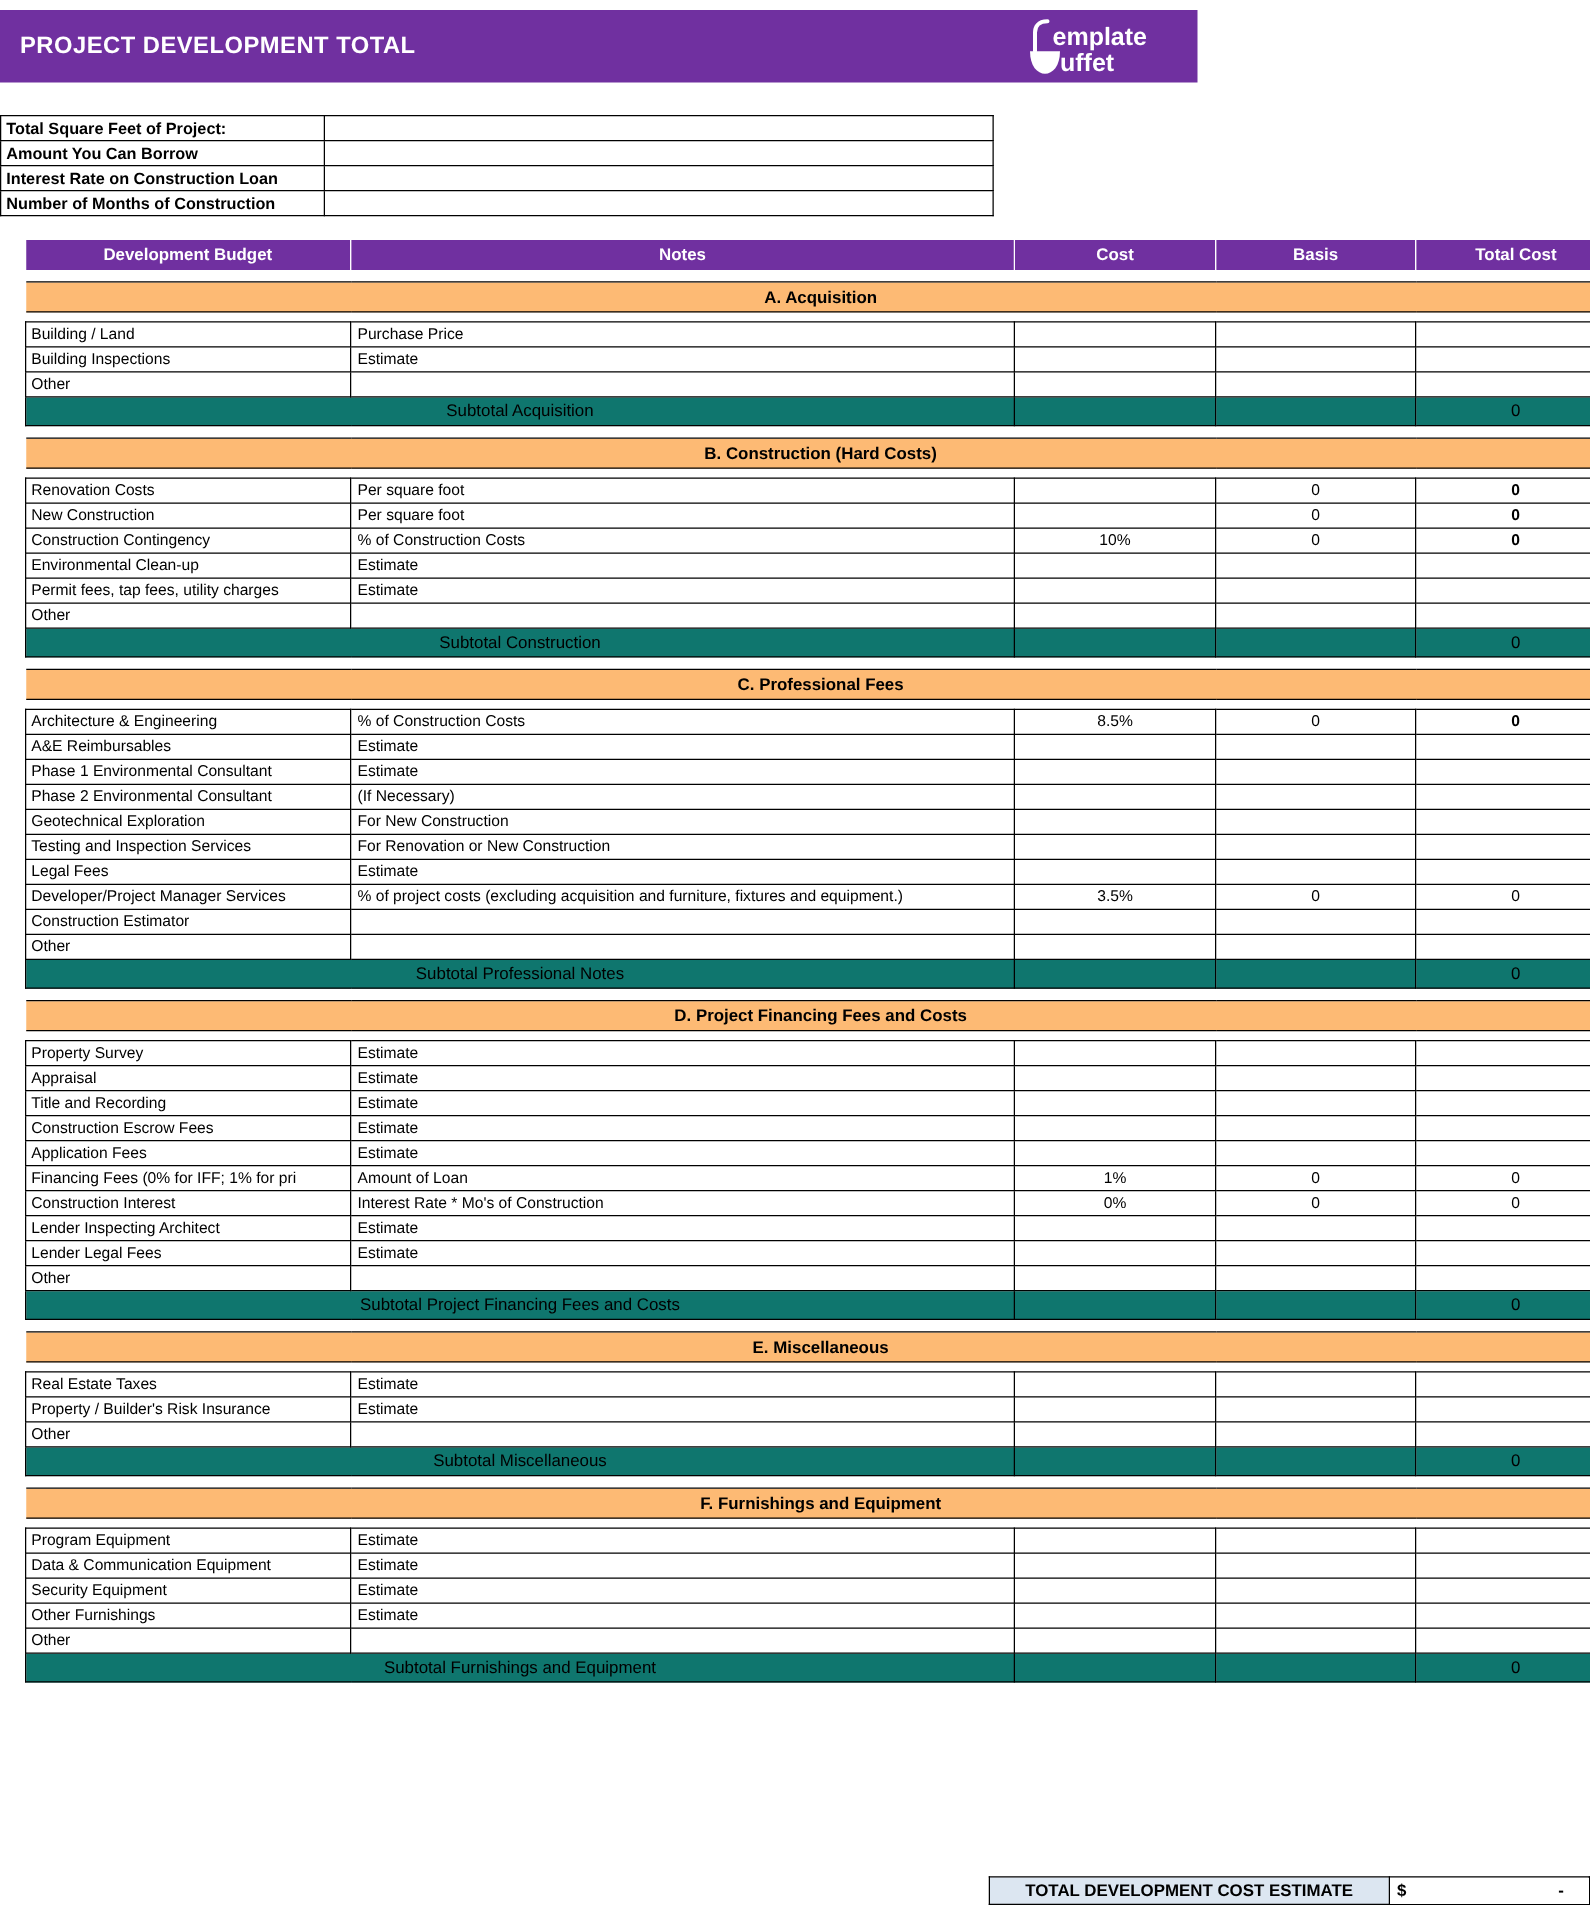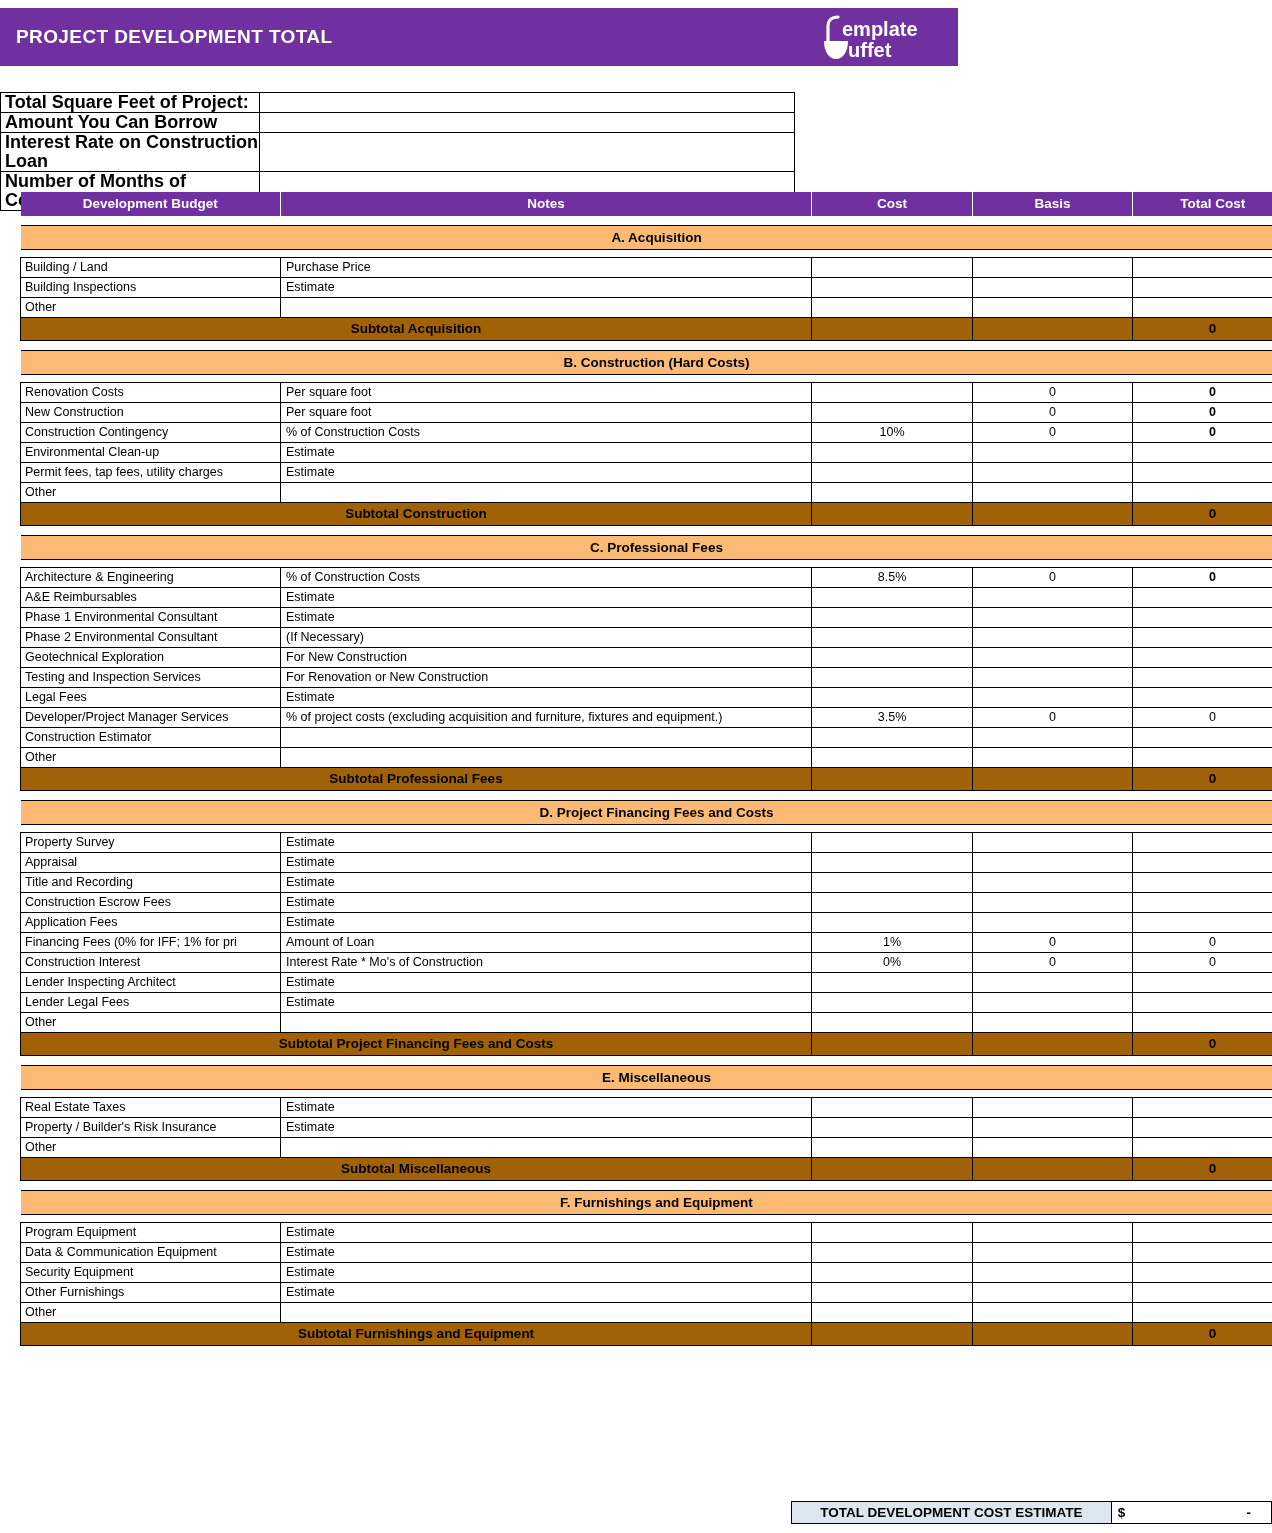--- a/index.html
+++ b/index.html
@@ -46,21 +46,21 @@
   .topinfo {
     position: absolute;
     left: 0;
     top: 92px;
     border-collapse: collapse;
     table-layout: fixed;
   }
   .topinfo td {
     border: 1px solid #000000;
     height: 19px;
-    font-size: 18px;
+    font-size: 13px;
     font-weight: bold;
     padding: 0 0 0 4px;
     line-height: 19px;
     vertical-align: middle;
   }
   .topinfo td.lbl { width: 254px; }
   .topinfo td.val { width: 530px; }
 
   
   .budget {
@@ -118,26 +118,26 @@
     line-height: 19px;
     font-size: 12.5px;
   }
   td.item-name  { padding-left: 4px; white-space: nowrap; overflow: hidden; }
   td.item-notes { padding-left: 5px; white-space: nowrap; overflow: hidden; }
   td.num        { text-align: center; }
   td.num.bold   { font-weight: bold; }
 
   
   tr.subtotal td {
-    background: #a16207;
+    background: #0f766e;
     border: 1px solid #000000;
     height: 22px;
     line-height: 22px;
     font-size: 13.5px;
-    font-weight: bold;
+    font-weight: normal;
   }
   td.sub-label { text-align: center; }
   td.sub-total { text-align: center; }
 
   
   .grandtotal {
     position: absolute;
     left: 791px;
     top: 1501px;
     border-collapse: collapse;
@@ -387,21 +387,21 @@
         <td class="num"></td>
       </tr>
       <tr class="item">
         <td class="item-name">Other</td>
         <td class="item-notes"></td>
         <td class="num"></td>
         <td class="num"></td>
         <td class="num"></td>
       </tr>
       <tr class="subtotal">
-        <td class="sub-label" colspan="2">Subtotal Professional Fees</td>
+        <td class="sub-label" colspan="2">Subtotal Professional Notes</td>
         <td class="num"></td>
         <td class="num"></td>
         <td class="sub-total">0</td>
       </tr>
       <tr class="gap">
         <td colspan="5"></td>
       </tr>
       <tr class="section">
         <td colspan="5">D. Project Financing Fees and Costs</td>
       </tr>

